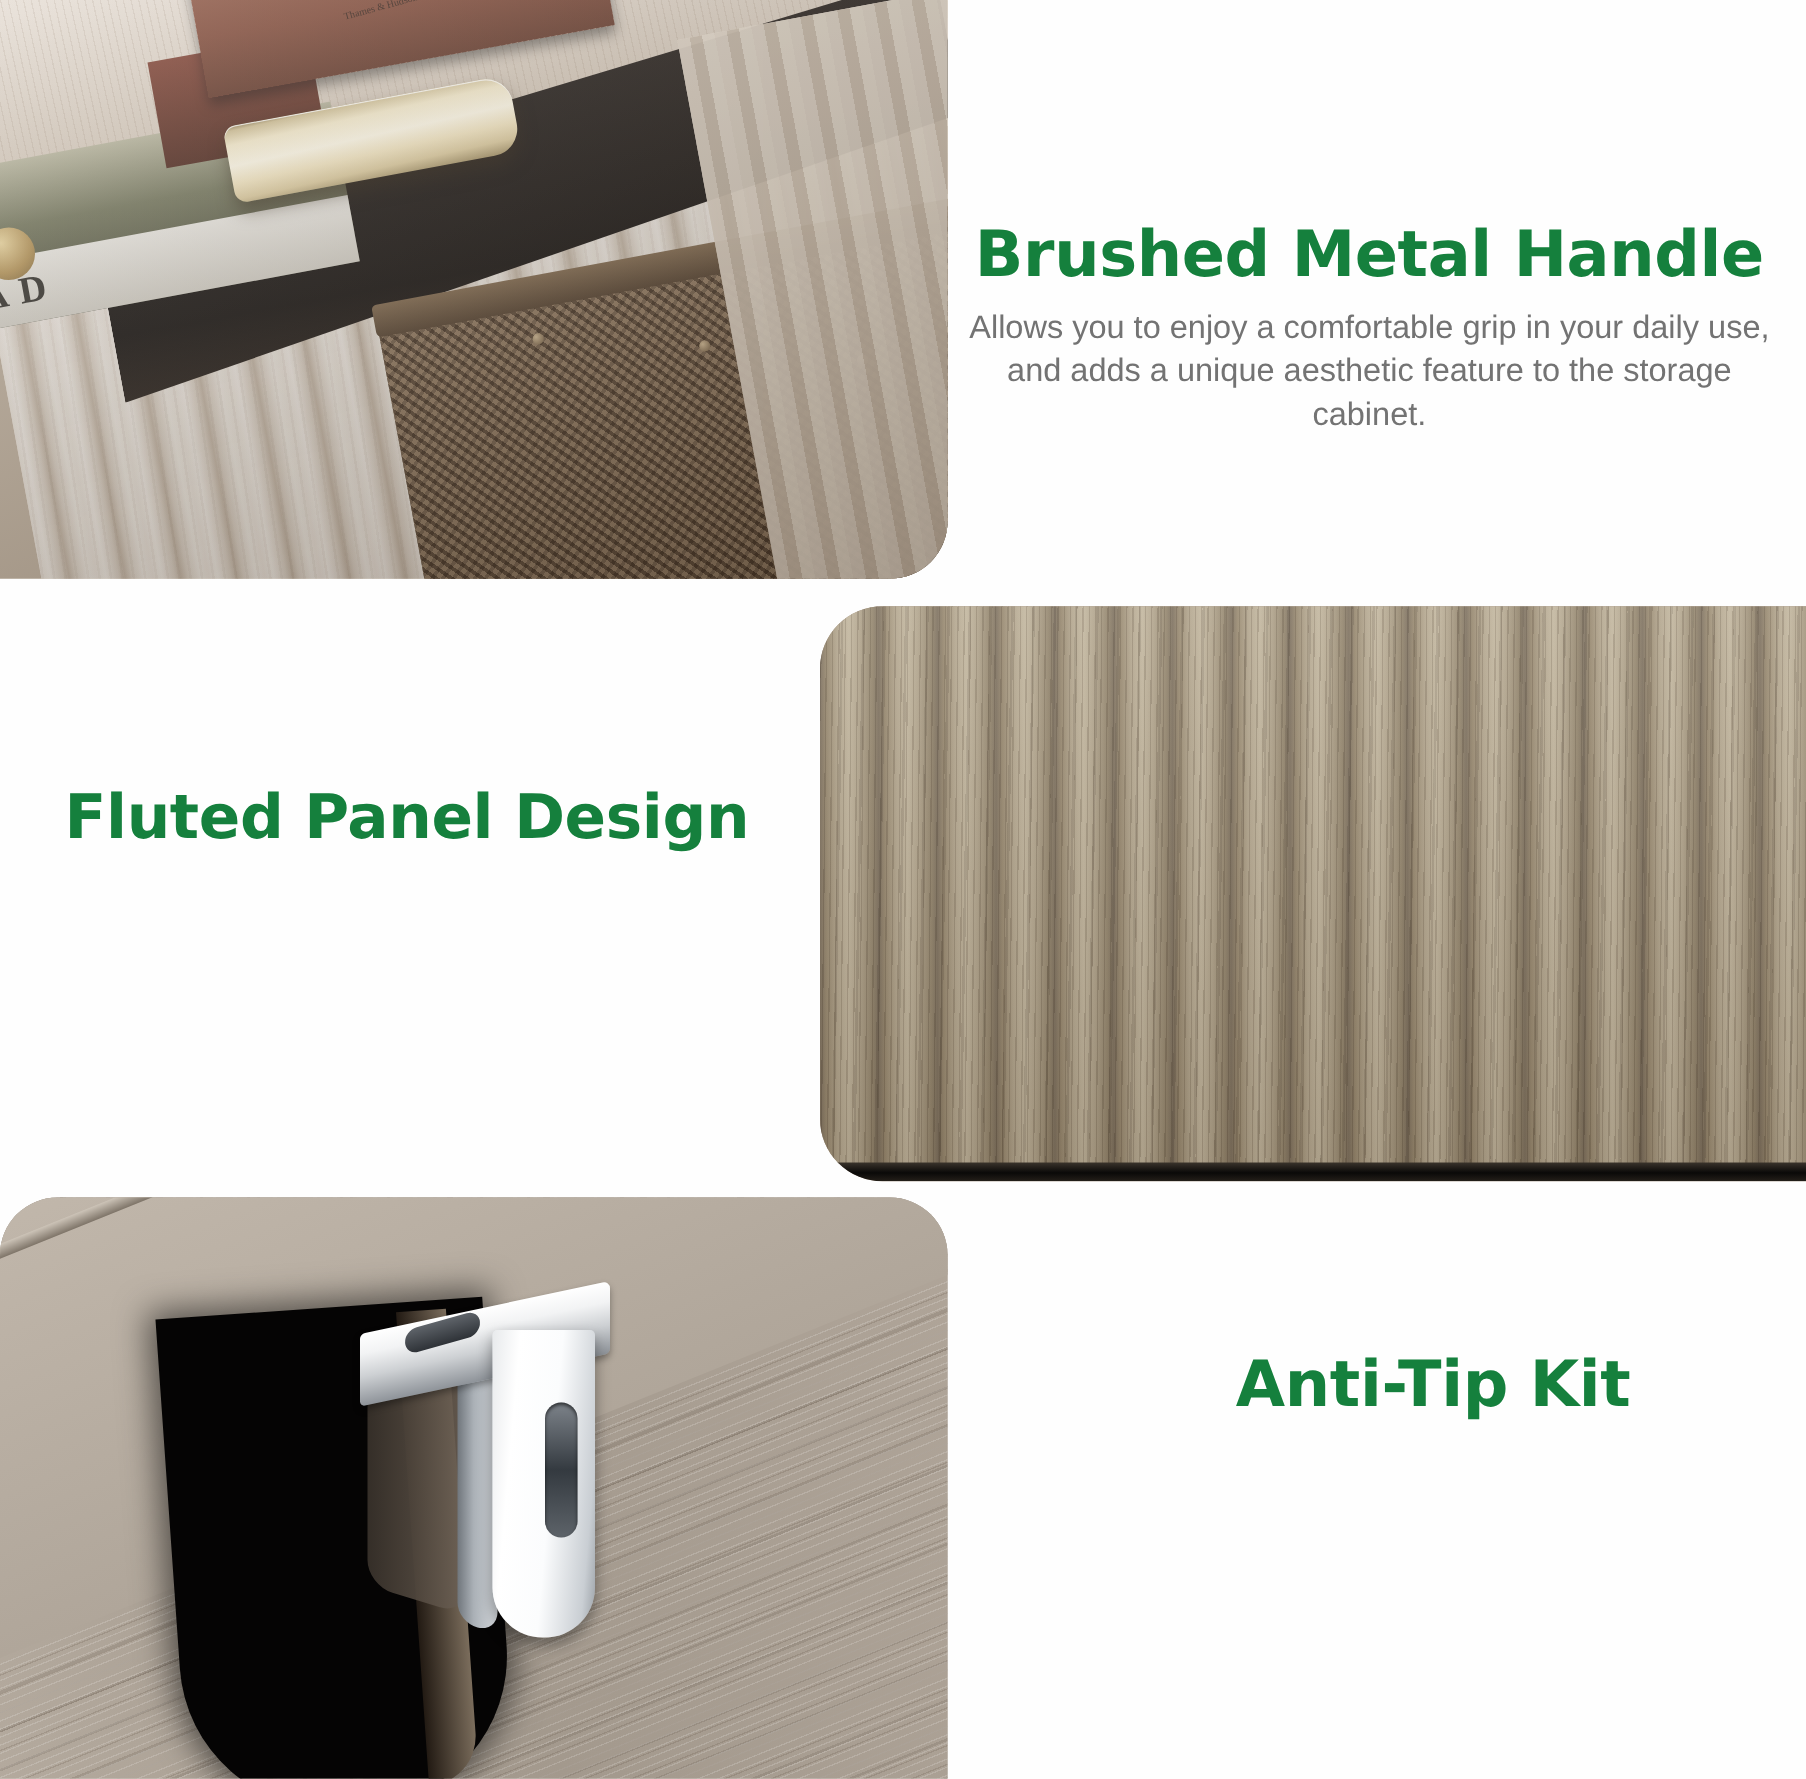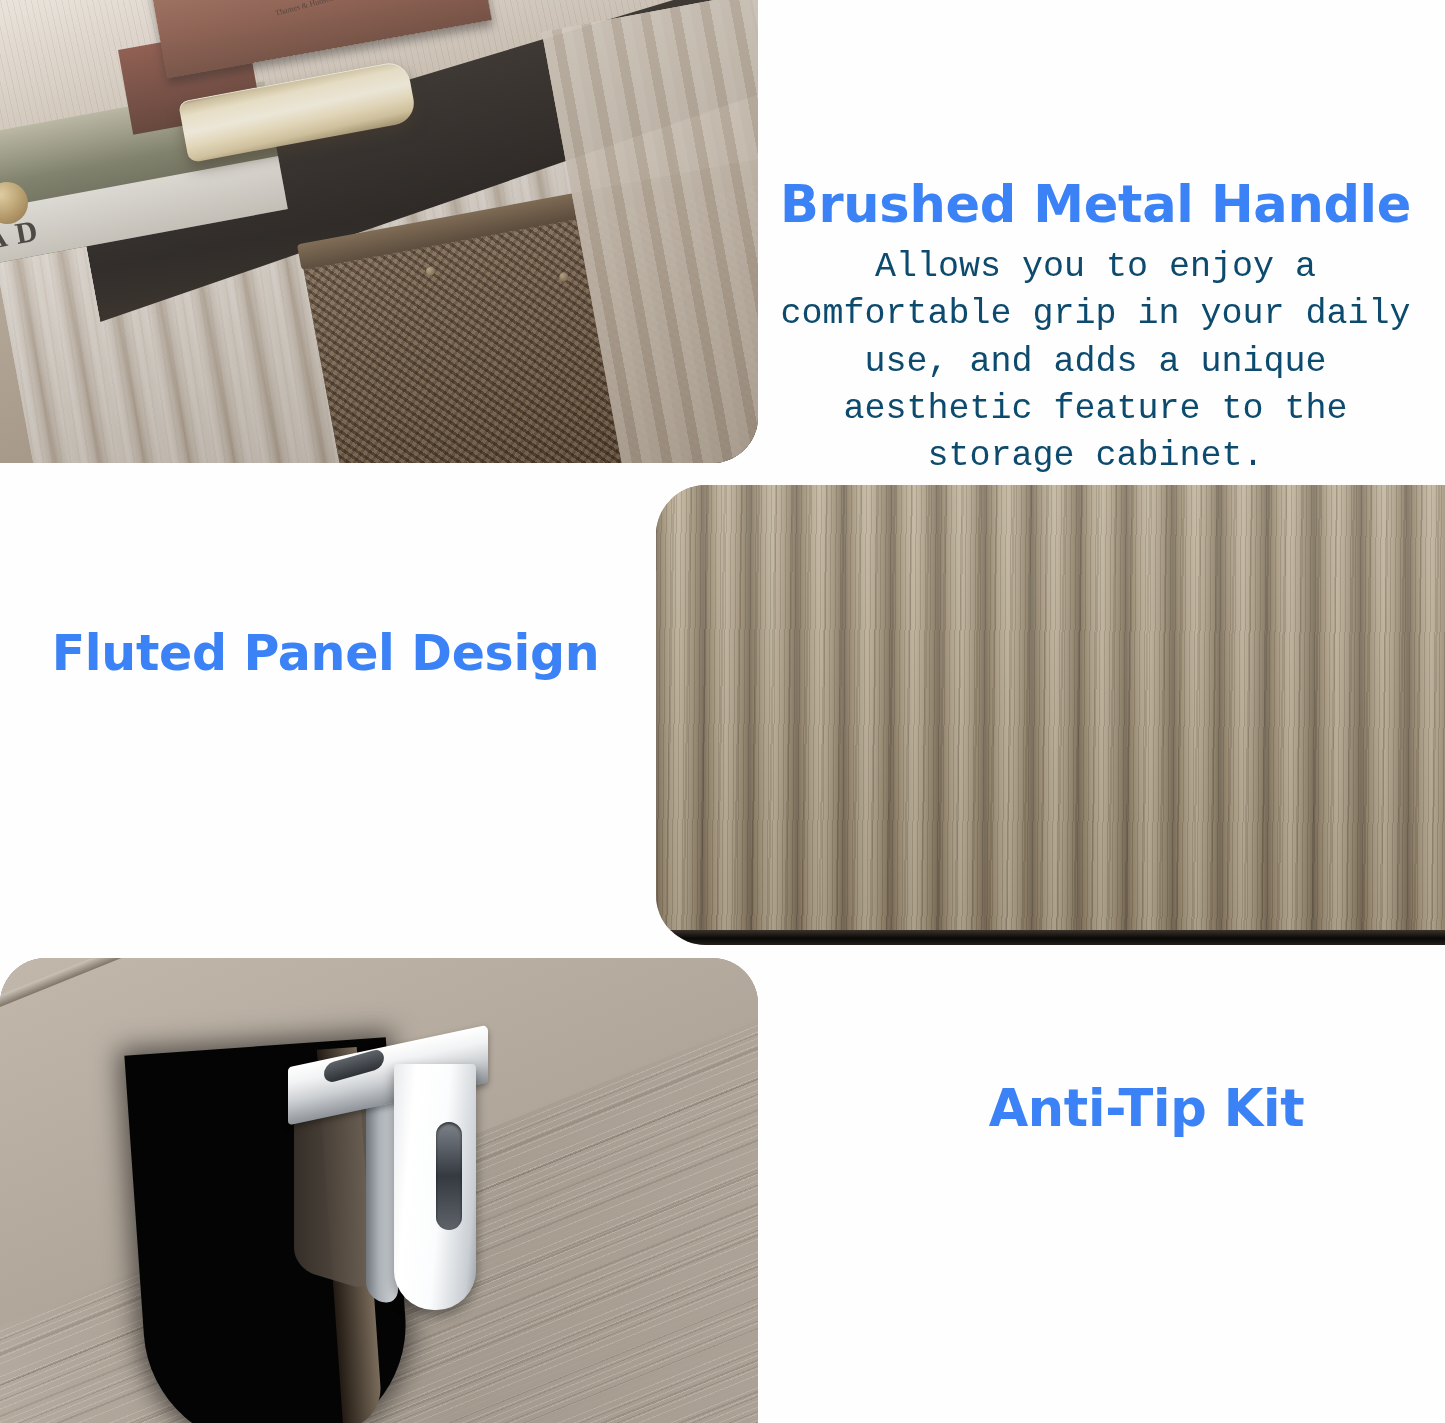--- a/index.html
+++ b/index.html
@@ -247,32 +247,32 @@
     background:linear-gradient(90deg,#3a332c,#6c6054);
     border-radius:0 0 20px 20px;
     opacity:.9;
   }
 
   
   .txt{position:absolute;text-align:center;}
   .txt h2{
     margin:0;
     font-weight:700;
-    color:#3b82f6;
+    color:#15803d;
     font-size:51px;
     line-height:1.06;
     letter-spacing:-0.3px;
     font-family:"DejaVu Sans", sans-serif;
   }
   .txt p{
     margin:12px 0 0 0;
-    color:#0c4a6e;
-    font-size:35px;
+    color:#737373;
+    font-size:26px;
     line-height:1.35;
-    font-family:Liberation Mono, monospace;
+    font-family:Liberation Sans, sans-serif;
   }
 
   #text-handle{left:768px;top:178px;width:655px;}
   #text-fluted{left:12px;top:628px;width:627px;}
   #text-fluted h2{font-size:49px;}
   #text-antitip{left:824px;top:1082px;width:645px;}
 </style>
 </head>
 <body>
 

